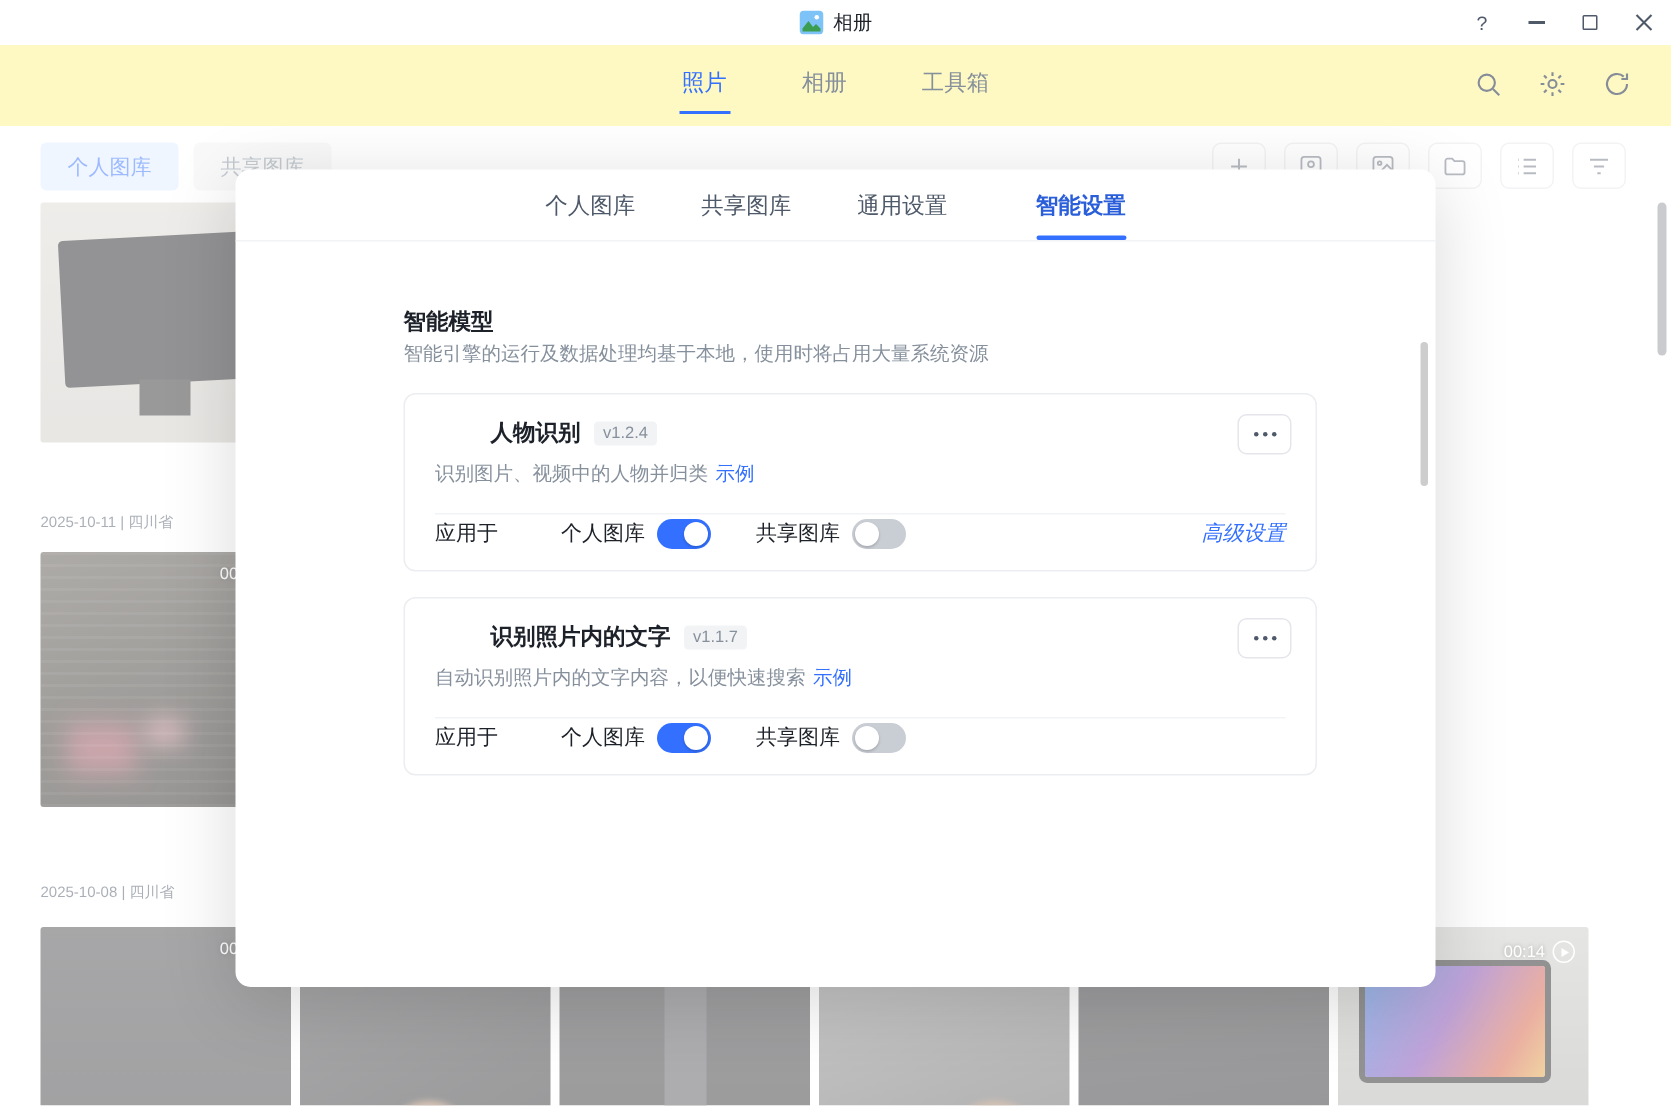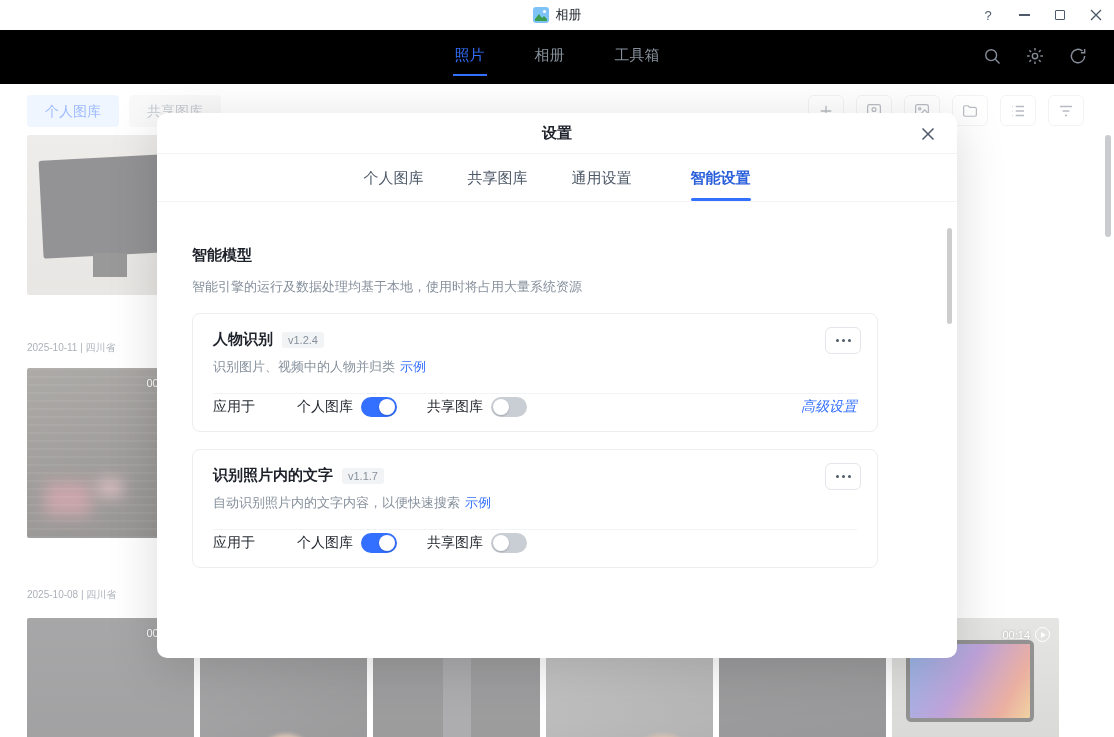--- a/index.html
+++ b/index.html
@@ -10,21 +10,21 @@
   
   .titlebar { position:absolute; top:0; left:0; right:0; height:30px; background:#fff; z-index:30; }
   .titlebar-center { position:absolute; left:0; right:0; top:0; height:30px; display:flex; align-items:center; justify-content:center; gap:7px; }
   .app-title { font-size:13px; color:#1d2129; }
   .win-controls { position:absolute; right:0; top:0; height:30px; display:flex; align-items:stretch; }
   .win-btn { width:36px; display:flex; align-items:center; justify-content:center; color:#4e5969; font-size:13px; cursor:pointer; }
   .min-glyph { display:block; width:11px; height:1.5px; background:#4e5969; }
   .max-glyph { display:block; width:10px; height:10px; border:1.5px solid #4e5969; border-radius:1px; }
 
   
-  .nav { position:absolute; top:30px; left:0; right:0; height:54px; background:#000000; z-index:25; }
+  .nav { position:absolute; top:30px; left:0; right:0; height:54px; background:#fef9c3; z-index:25; }
   .nav-tabs { position:absolute; left:0; right:0; top:12px; display:flex; justify-content:center; gap:46px; }
   .nav-tab { font-size:15px; color:#86909c; padding:4px 2px 9px; cursor:pointer; }
   .nav-tab.active { color:#3370ff; border-bottom:2px solid #3370ff; }
   .nav-icons { position:absolute; right:26px; top:16px; display:flex; gap:23px; }
   .nav-icon { width:20px; height:20px; cursor:pointer; }
 
   
   .content { position:absolute; top:84px; left:0; right:0; bottom:0; background:#fff; overflow:hidden; }
 
   .lib-tabs { position:absolute; left:27px; top:11px; display:flex; gap:10px; }
@@ -73,26 +73,26 @@
            box-shadow:0 10px 50px rgba(0,0,0,0.15); z-index:20; overflow:hidden; }
   .modal-header { position:relative; height:41px; border-bottom:1px solid #f2f3f5; }
   .modal-title { position:absolute; left:0; right:0; top:0; height:41px; display:flex; align-items:center; justify-content:center; font-size:15px; color:#1d2129; font-weight:bold; }
   .modal-close { position:absolute; right:20px; top:12px; width:18px; height:18px; cursor:pointer; display:flex; align-items:center; justify-content:center; }
 
   .modal-tabs { position:relative; height:48px; display:flex; align-items:flex-end; justify-content:center; gap:44px; border-bottom:1px solid #f2f3f5; }
   .modal-tab { font-size:15px; color:#4e5969; padding-bottom:13px; cursor:pointer; position:relative; }
   .modal-tab.active { color:#2b5fda; font-weight:bold;margin-left:15px; }
   .modal-tab.active::after { content:""; position:absolute; left:0; right:0; bottom:0; height:3px; border-radius:2px; background:#3370ff; }
 
-  .modal-body { position:relative; padding:44px 79px 20px 35px; height:455px; overflow:hidden; }
+  .modal-body { position:relative; padding:44px 79px 20px 112px; height:455px; overflow:hidden; }
   .section-title { font-size:15px; font-weight:bold; color:#1d2129; }
-  .section-sub { margin-top:13px; font-size:13px; color:#86909c; }
+  .section-sub { margin-top:3px; font-size:13px; color:#86909c; }
 
   .card { margin-top:17px; border:1px solid #ebedf0; border-radius:8px; padding:16px 20px 14px 20px; position:relative; }
-  .card-title-row { display:flex; align-items:center; gap:9px; }
+  .card-title-row { display:flex; align-items:center; gap:9px;margin-left:37px; }
   .card-title { font-size:15px; font-weight:bold; color:#1d2129; }
   .ver-badge { font-size:11px; color:#86909c; background:#f2f3f5; border-radius:3px; padding:2px 6px; }
   .more-btn { position:absolute; right:16px; top:13px; width:36px; height:27px; border:1px solid #e5e6eb; border-radius:6px; background:#fff;
               display:flex; align-items:center; justify-content:center; gap:3px; cursor:pointer; }
   .more-btn i { width:3px; height:3px; border-radius:50%; background:#4e5969; }
   .card-desc { margin-top:9px; font-size:13px; color:#86909c; }
   .link { color:#3370ff; cursor:pointer; margin-left:5px; font-size:13px; }
   .card-divider { margin-top:17px; border-top:1px solid #f2f3f5; }
   .card-footer { margin-top:3px; display:flex; align-items:center; font-size:14px; color:#1d2129; }
   .apply-label { color:#1d2129; margin-right:42px; }
@@ -260,28 +260,20 @@
         </div>
       </div>
     </div>
 
     <div class="page-scrollbar"></div>
 
     <div class="overlay"></div>
   </div>
 
   <div class="modal">
-    <div class="modal-header">
-      <div class="modal-title">设置</div>
-      <div class="modal-close">
-        <svg class="icon" width="14" height="14" viewBox="0 0 14 14">
-            <path d="M1.5 1.5l11 11M12.5 1.5l-11 11" stroke="#4e5969" stroke-width="1.5"></path>
-          </svg>
-      </div>
-    </div>
 
     <div class="modal-tabs">
       <span class="modal-tab">个人图库</span>
       <span class="modal-tab">共享图库</span>
       <span class="modal-tab">通用设置</span>
       <span class="modal-tab active">智能设置</span>
     </div>
 
     <div class="modal-body">
       <div class="section-title">智能模型</div>

